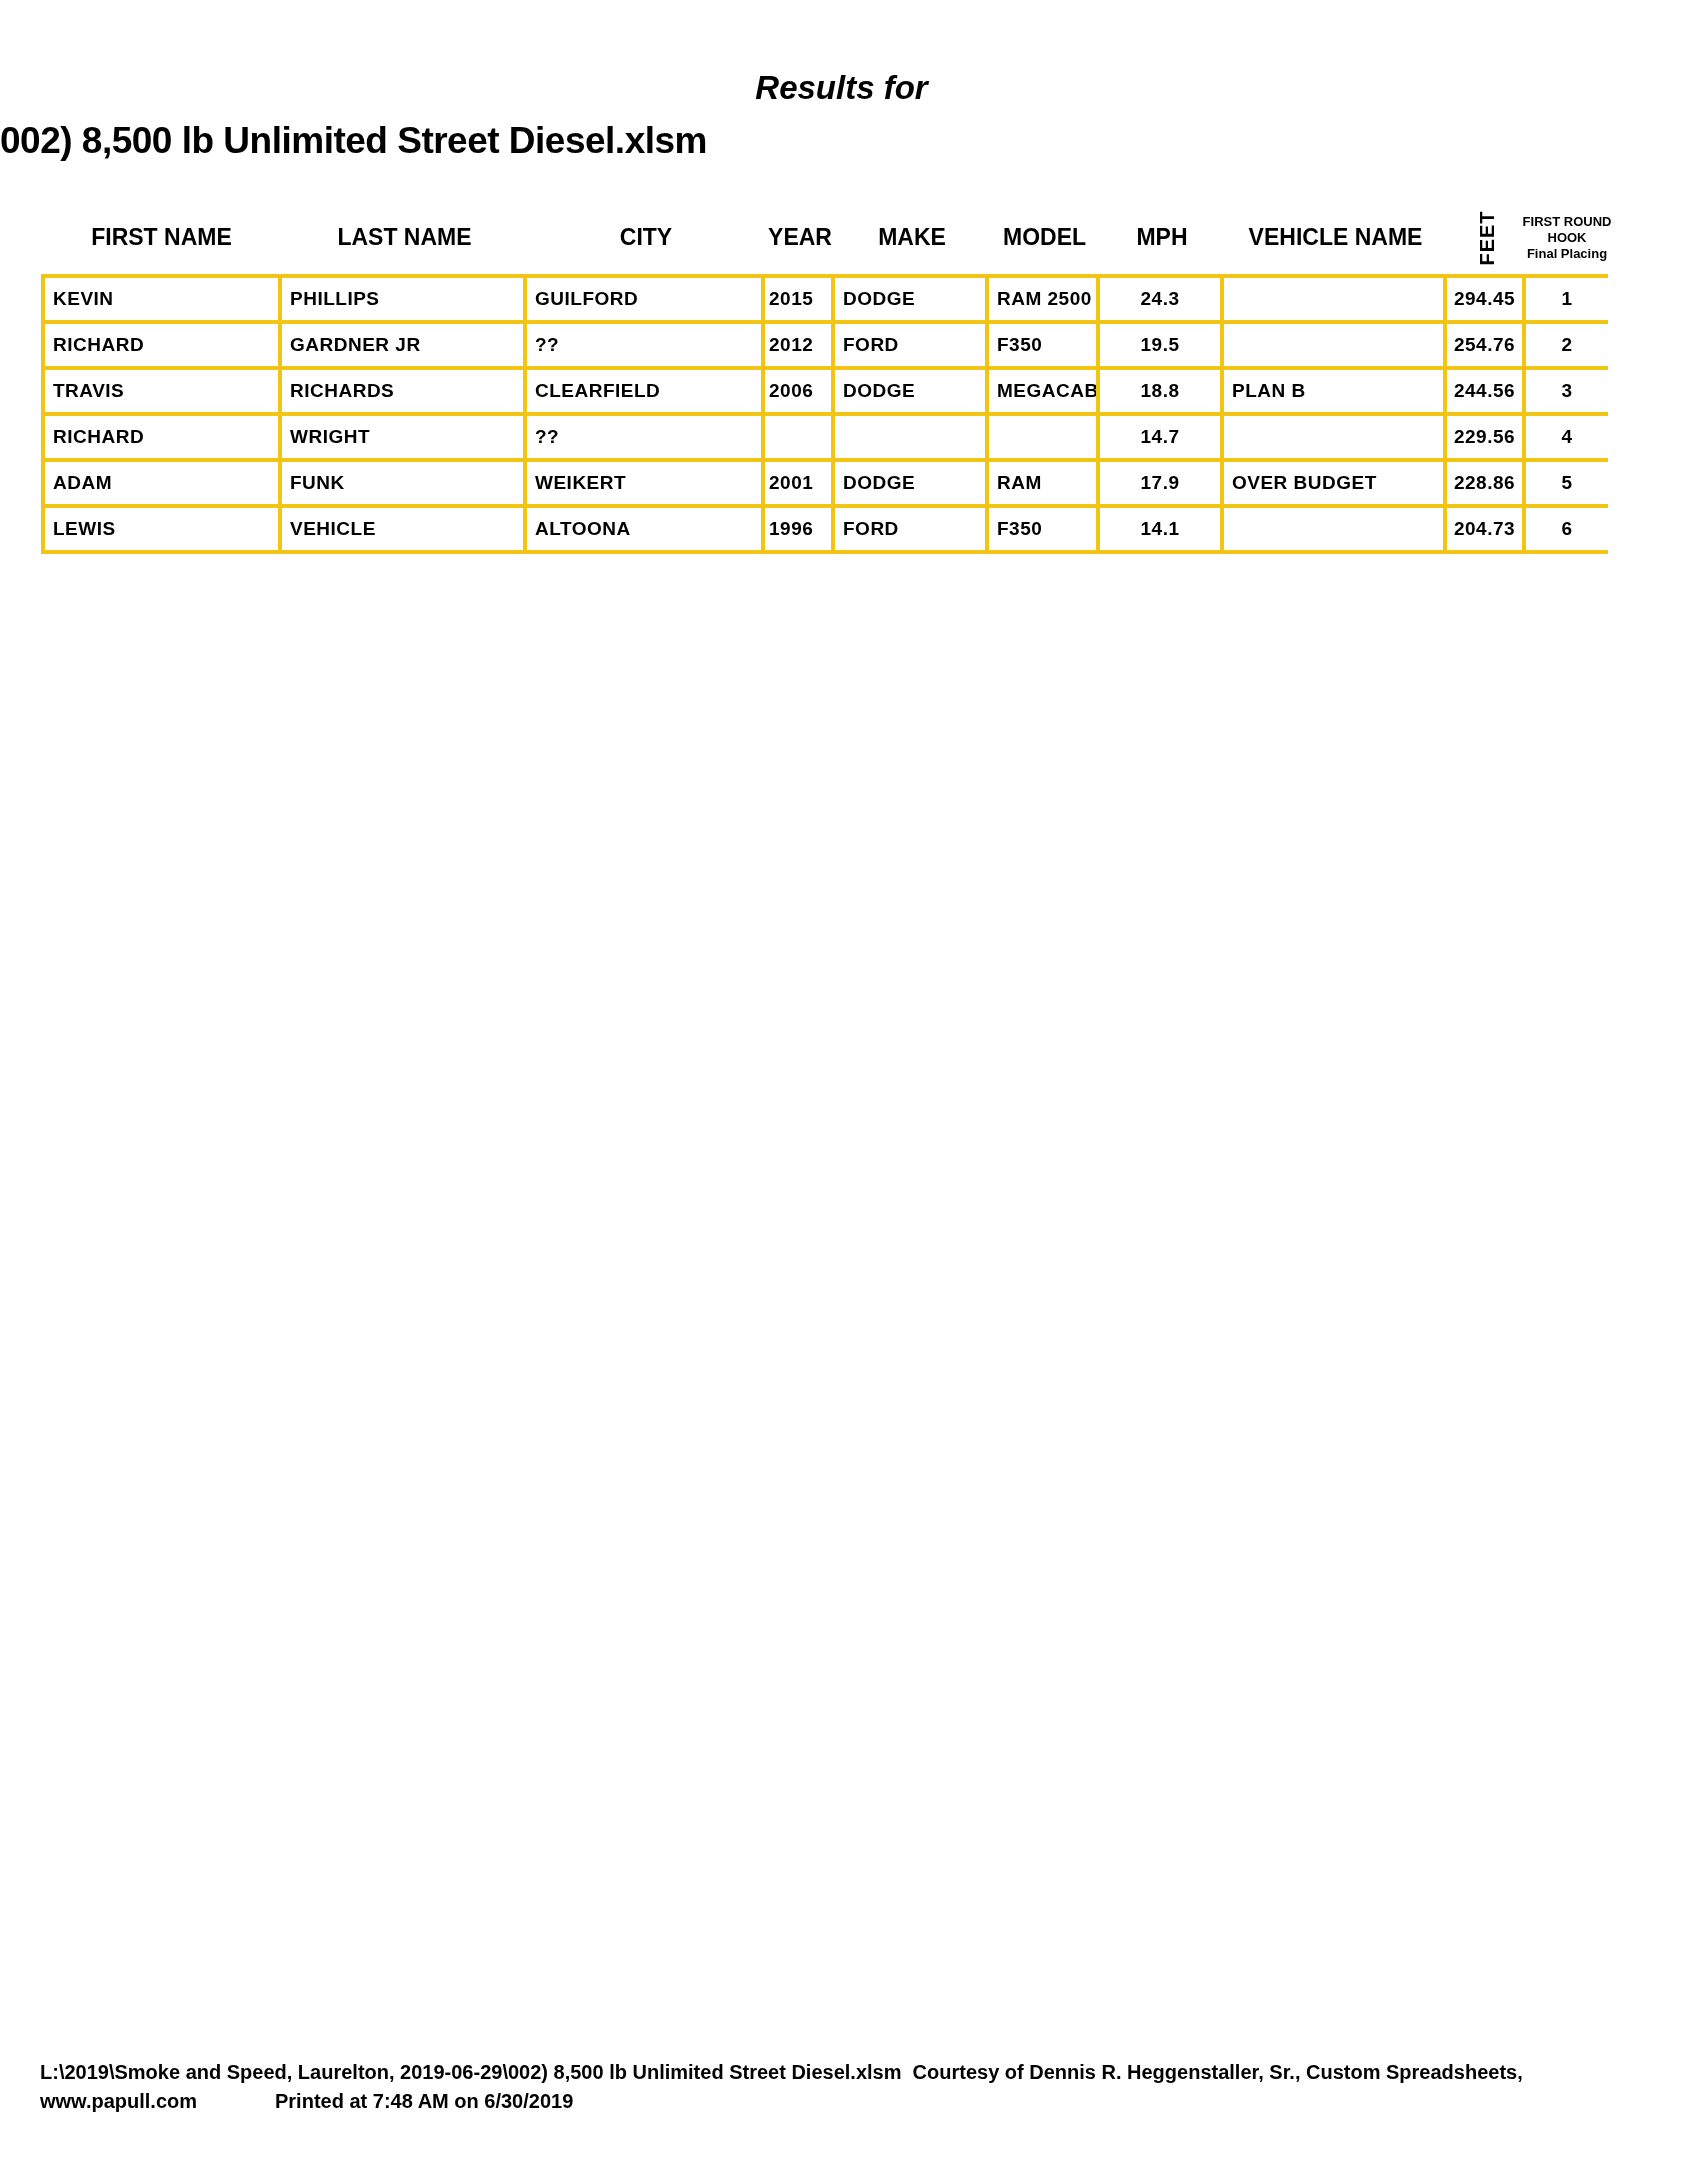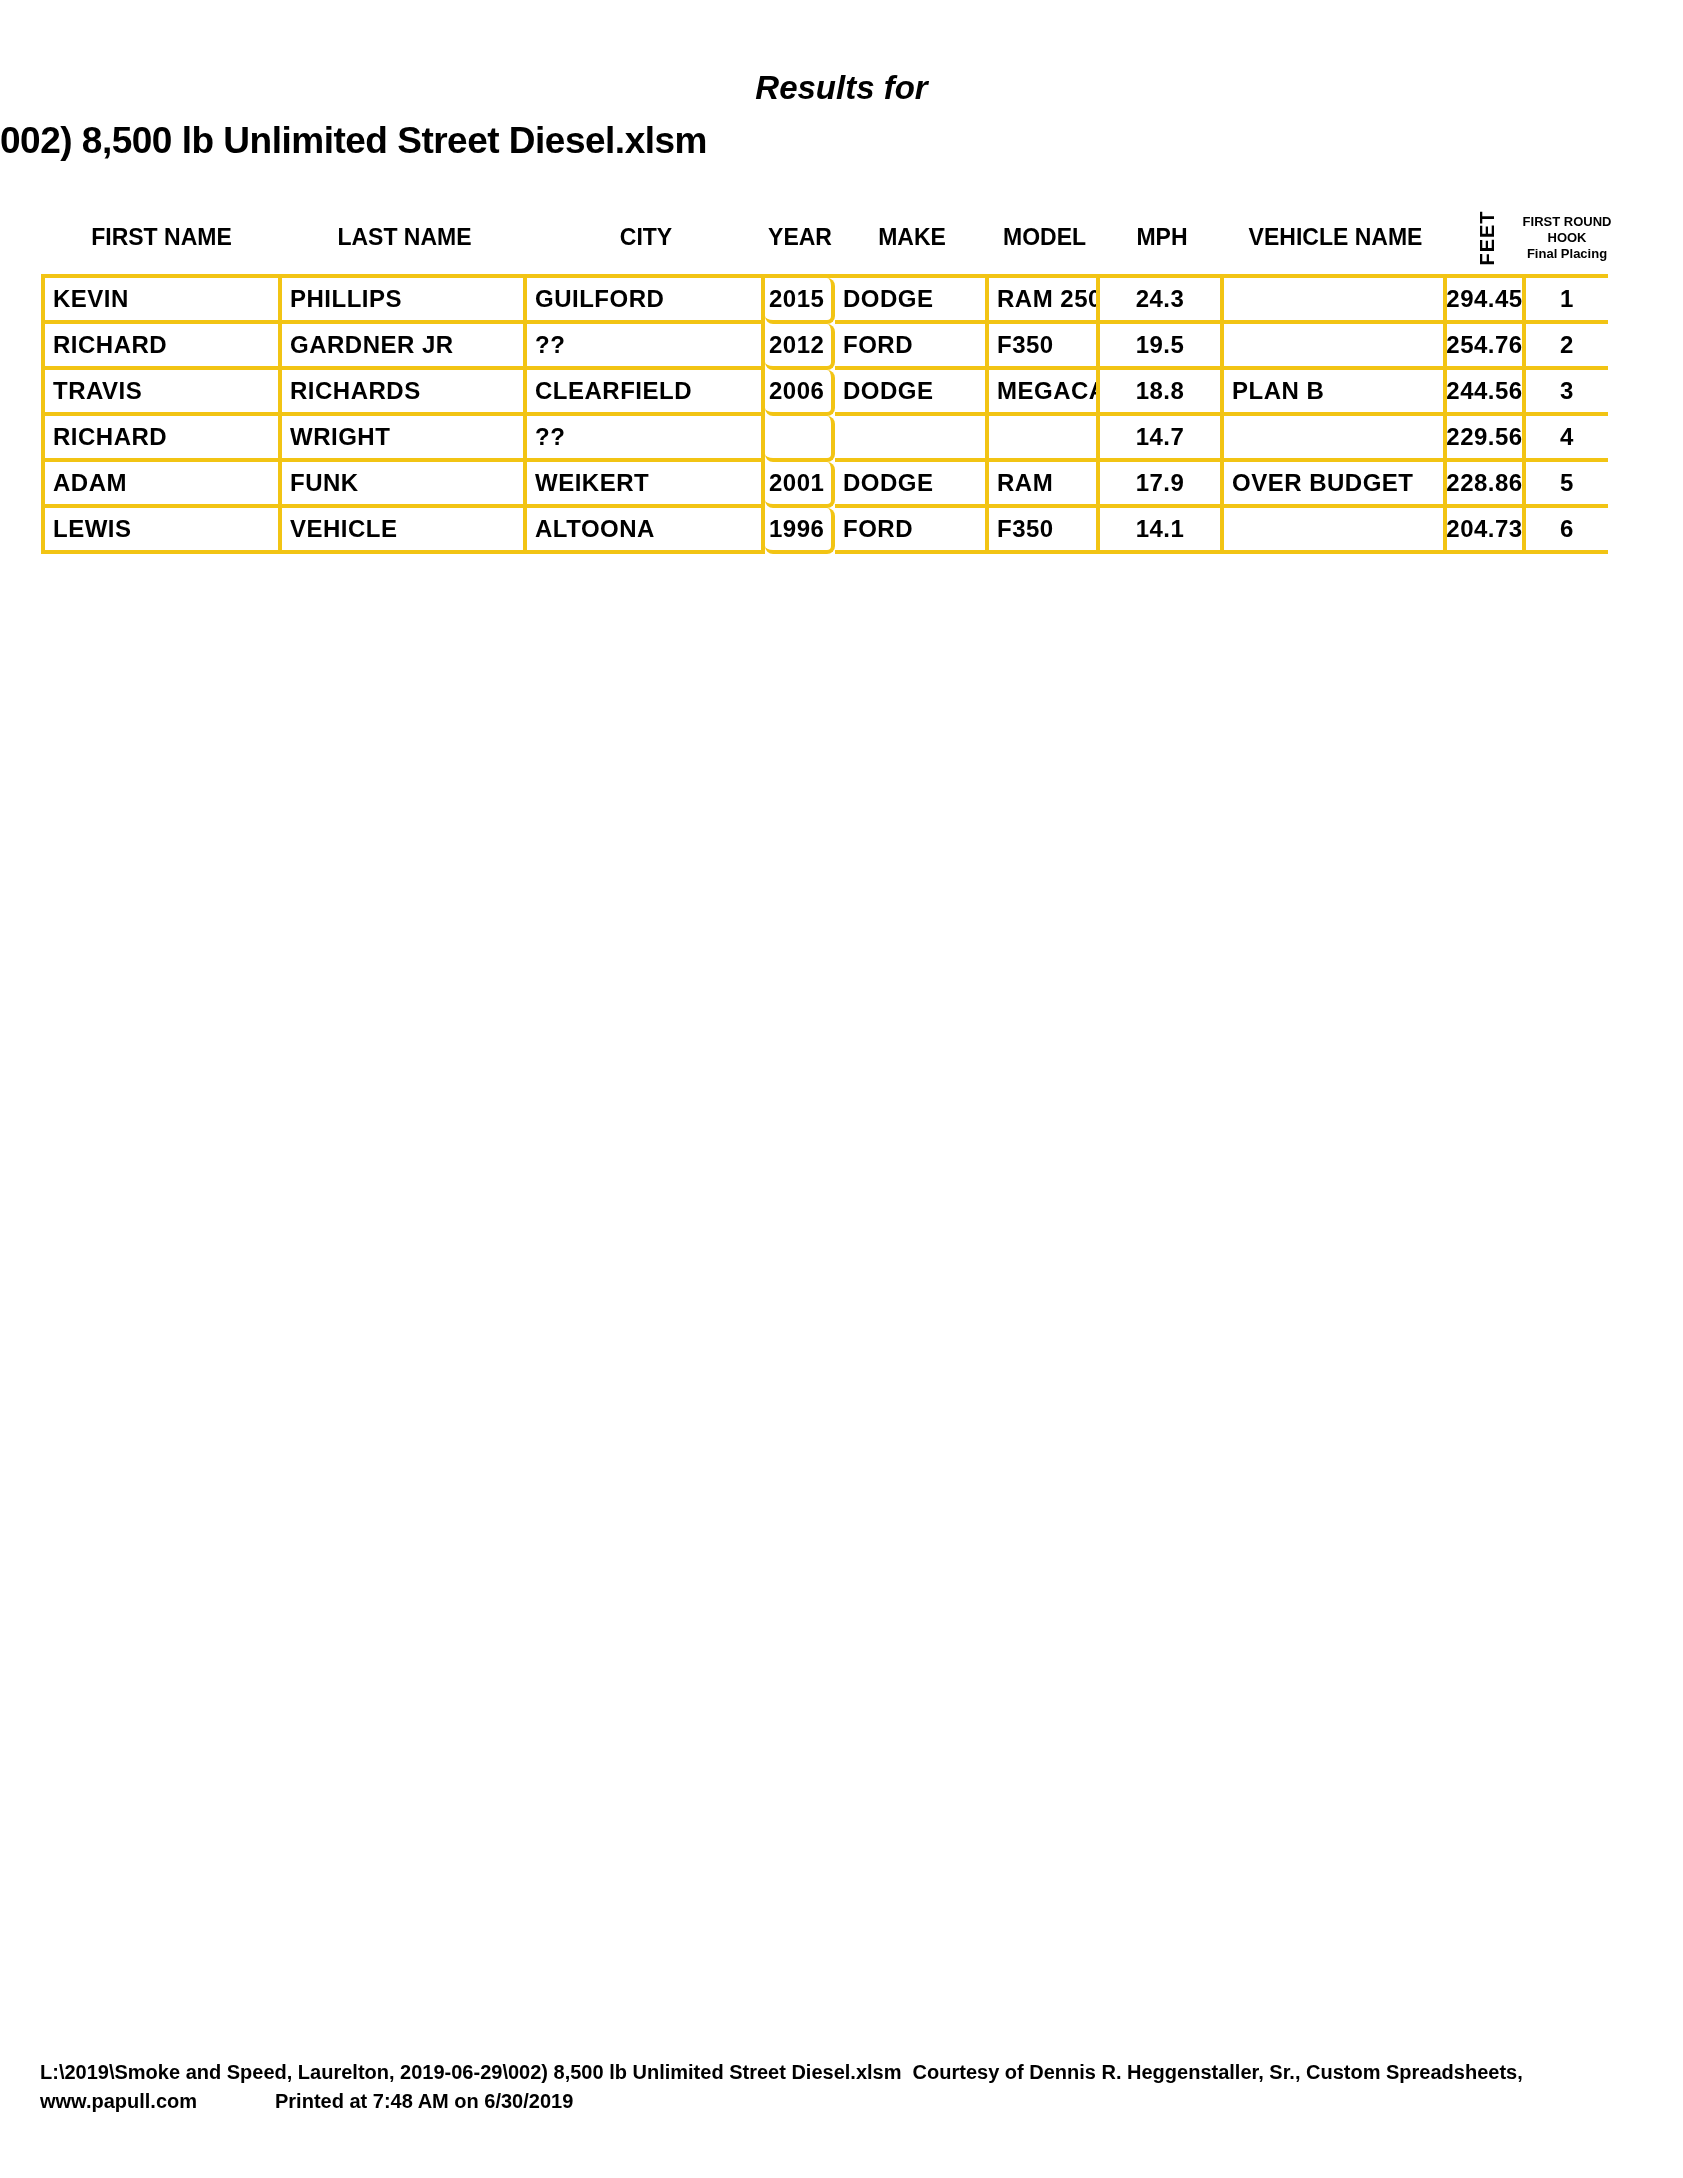--- a/index.html
+++ b/index.html
@@ -84,28 +84,28 @@
     border-top: 4px solid #F2C414;
     border-left: 4px solid #F2C414;
   }
   .trow { display: contents; }
   .cell {
     box-sizing: border-box;
     border-right: 4px solid #F2C414;
     border-bottom: 4px solid #F2C414;
     display: flex;
     align-items: center;
-    font-size: 24px;
+    font-size: 19px;
     letter-spacing: 0.5px;
     white-space: nowrap;
     overflow: hidden;
   }
   .cell.no-r { border-right: none; }
   .cell.c-left { padding-left: 8px; justify-content: flex-start; }
-  .cell.c-year { padding-left: 4px; justify-content: flex-start; border-radius: 8px; }
+  .cell.c-year { padding-left: 4px; justify-content: flex-start; }
   .cell.c-center { justify-content: center; padding: 0; }
   
   .footer-line1 {
     position: absolute;
     left: 40px;
     top: 2061px;
     font-size: 20px;
     white-space: pre;
   }
   .footer-line2 {

